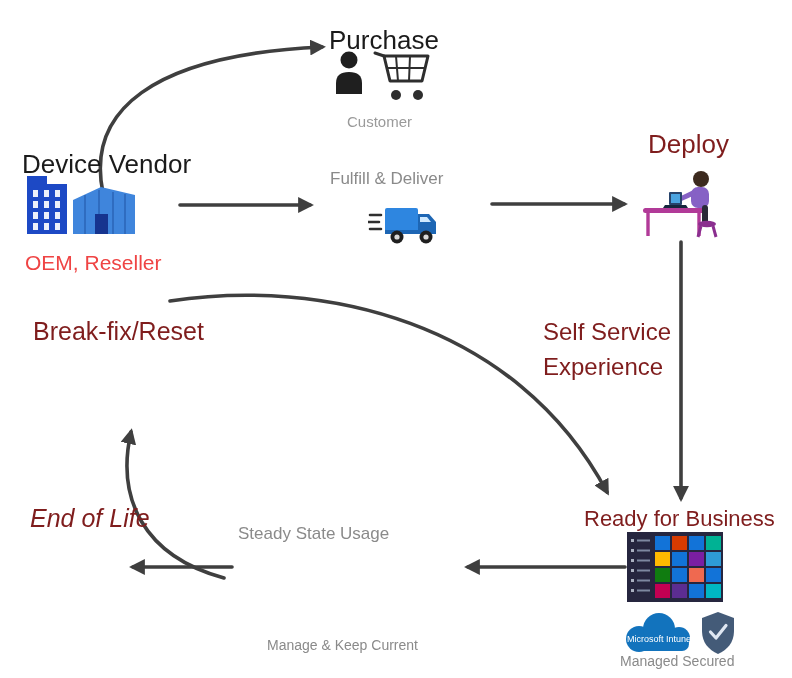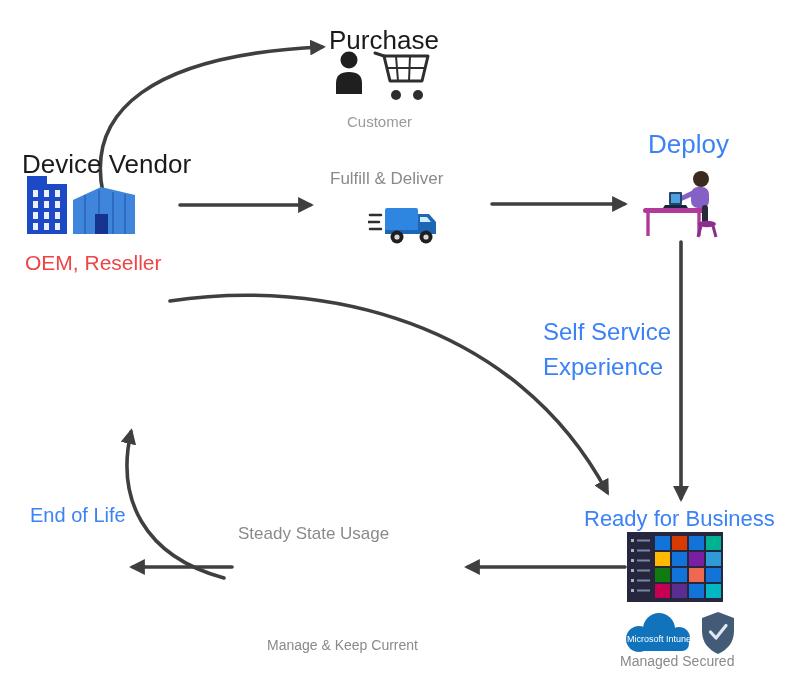--- a/index.html
+++ b/index.html
@@ -1,34 +1,34 @@
 <!DOCTYPE html>
 <html><head>
 <meta charset="utf-8">
 <style>
   html, body { margin: 0; padding: 0; background: #ffffff; }
   body { font-family: "Liberation Sans", sans-serif; }
   #canvas { position: relative; width: 792px; height: 678px; background: #ffffff; overflow: hidden; }
   .abs { position: absolute; }
   .lbl { position: absolute; white-space: nowrap; line-height: 1.15; }
-  .blue { color: #3b82f6; }
+  .blue { color: #7f1d1d; }
   .gray { color: #8A8A8A; }
   .ink  { color: #1B1B1B; margin-top: 9px; }
   svg text { font-family: "Liberation Sans", sans-serif; }
 
   #purchase-label           { left: 329px; top: 17px;  font-size: 26px; }
   #customer-label           { left: 347px; top: 113px; font-size: 15px; color: #9A9A9A; }
   #device-vendor-label      { left: 22px;  top: 141px; font-size: 26px; }
   #oem-reseller-label       { left: 25px;  top: 242px; font-size: 21px; color: #ef4444; }
   #fulfill-deliver-label    { left: 330px; top: 169px; font-size: 17px; text-align: right; }
   #deploy-label             { left: 648px; top: 130px; font-size: 26px; }
   #self-service-label       { left: 543px; top: 314px; width: 134px; text-align: left; font-size: 24px; line-height: 35px; }
   #ready-for-business-label { left: 584px; top: 506px; font-size: 22px; }
   #break-fix-label          { left: 33px;  top: 317px; font-size: 25px; }
-  #end-of-life-label        { left: 30px;  top: 504px; font-size: 20px; }
+  #end-of-life-label        { left: 30px;  top: 504px; font-size: 25px; font-style: italic; }
   #steady-state-label       { left: 238px; top: 524px; font-size: 17px; }
   #manage-keep-label        { left: 267px; top: 637px; font-size: 14px; }
   #managed-secured-label    { left: 620px; top: 653px; width: 130px; text-align: left; font-size: 14px; }
 </style>
 </head>
 <body>
 
 <div id="canvas">
 
   <svg class="abs" style="left:0; top:0;" width="792" height="678" viewBox="0 0 792 678" aria-hidden="true">
@@ -178,18 +178,19 @@
   <div class="lbl ink" id="oem-reseller-label">OEM, Reseller</div>
   <div class="lbl gray" id="fulfill-deliver-label">Fulfill &amp; Deliver</div>
   <div class="lbl blue" id="deploy-label">Deploy</div>
 
   <div class="lbl blue" id="self-service-label">
     <div>Self Service</div>
     <div>Experience</div>
   </div>
 
   <div class="lbl blue" id="ready-for-business-label">Ready for Business</div>
+  <div class="lbl blue" id="break-fix-label">Break-fix/Reset</div>
   <div class="lbl blue" id="end-of-life-label">End of Life</div>
   <div class="lbl gray" id="steady-state-label">Steady State Usage</div>
   <div class="lbl gray" id="manage-keep-label">Manage &amp; Keep Current</div>
   <div class="lbl gray" id="managed-secured-label">Managed Secured</div>
 
 </div>
 
 </body></html>

